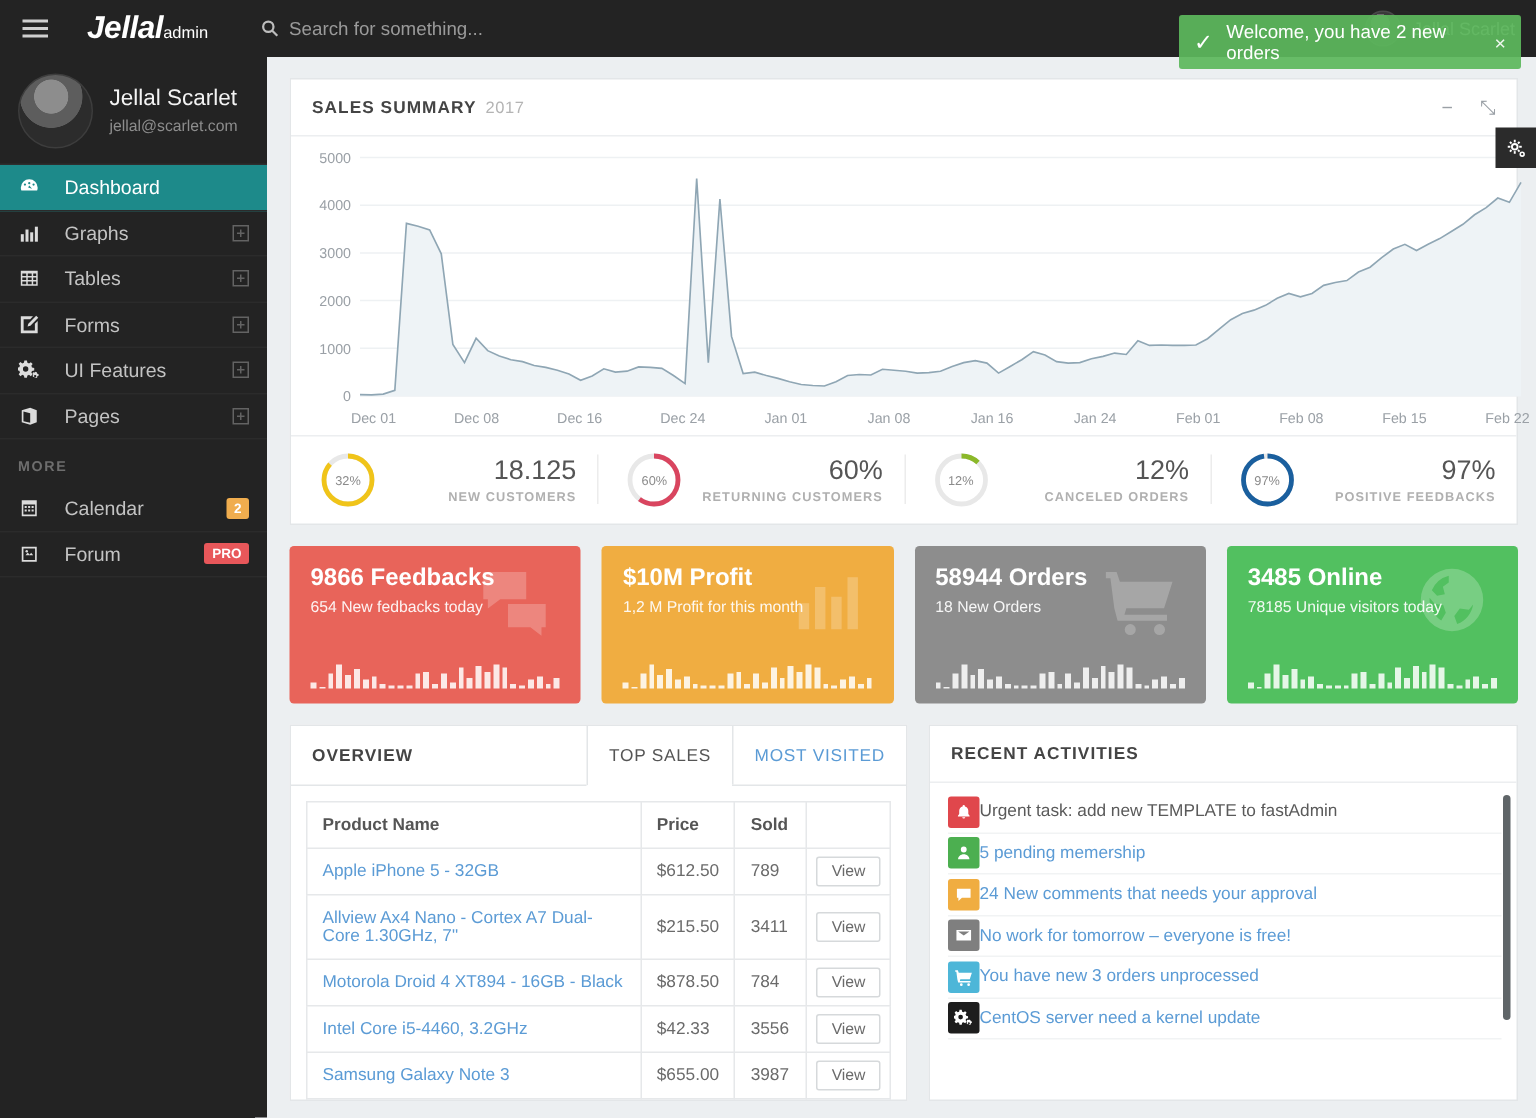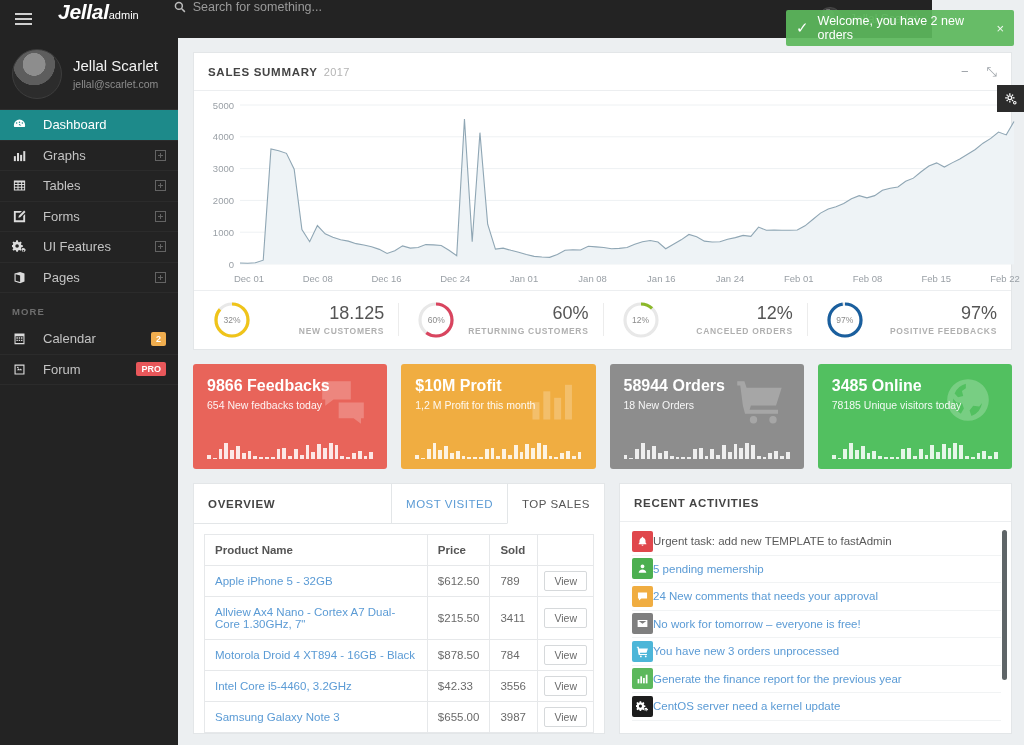--- a/index.html
+++ b/index.html
@@ -3,22 +3,22 @@
 <meta charset="utf-8">
 <style>
   * { box-sizing: border-box; margin: 0; padding: 0; }
   html, body {
     width: 1024px; height: 745px;
     font-family: "Liberation Sans", sans-serif;
     background: #eceff1; overflow: hidden;
   }
   
   #topbar {
-    position: absolute; top: 0; left: 0; width: 932px; height: 38px;
-    background: #232323; display: flex; align-items: flex-start; z-index: 40;
+    position: absolute; top: 0; left: 0; width: 1024px; height: 38px;
+    background: #232323; display: flex; align-items: center; z-index: 40;
   }
   #hamburger {
     width: 38px; height: 38px; display: flex; flex-direction: column;
     align-items: center; justify-content: center; gap: 3px; cursor: pointer;
     margin-left: 4px;
   }
   #hamburger span { display: block; width: 17px; height: 2px; background: #cfcfcf; }
   .brand {
     margin-left: 16px; color: #fff; font-size: 21px; letter-spacing: -.3px;
     font-weight: 700; font-style: italic; display: flex; align-items: baseline;
@@ -579,22 +579,22 @@
           <i style="height: 10%;"></i>
           <i style="height: 24%;"></i>
         </div>
       </div>
     </div>
 
   <div id="bottom">
     <div class="card" id="overview">
       <div class="tabsbar">
         <div class="title">OVERVIEW</div>
+        <div class="tab sel">TOP SALES</div>
         <div class="tab">MOST VISITED</div>
-        <div class="tab sel">TOP SALES</div>
       </div>
       <div class="tblwrap">
         <table>
           <thead>
               <tr id="thead-row">
                 <th>Product Name</th>
                 <th style="width: 62px;">Price</th>
                 <th style="width: 48px;">Sold</th>
                 <th style="width: 52px;"></th>
               </tr>
@@ -676,31 +676,20 @@
           <div class="actrow">
             <div class="actico" style="background: rgb(77, 182, 216);">
               <svg viewBox="0 0 24 24" width="13" height="13">
                 <path d="M1.5 3.4h3.3l1 3h16.2l-2.6 8.1H7.8l-.6 2h13.1v1.9H5.1l-1-3.9L2.9 5.3H1.5V3.4z" fill="#ffffff"></path>
                 <path d="M9 19.4a1.7 1.7 0 1 1 0 3.4 1.7 1.7 0 0 1 0-3.4zm9 0a1.7 1.7 0 1 1 0 3.4 1.7 1.7 0 0 1 0-3.4z" fill="#ffffff"></path>
               </svg>
             </div>
             <div class="acttxt">You have new 3 orders unprocessed</div>
           </div>
           <div class="actrow">
-            <div class="actico" style="background: rgb(92, 184, 92);">
-              <svg viewBox="0 0 24 24" width="13" height="13">
-                <rect x="3" y="13" width="3.2" height="8" fill="#ffffff"></rect>
-                <rect x="8" y="8" width="3.2" height="13" fill="#ffffff"></rect>
-                <rect x="13" y="11" width="3.2" height="10" fill="#ffffff"></rect>
-                <rect x="18" y="5" width="3.2" height="16" fill="#ffffff"></rect>
-              </svg>
-            </div>
-            <div class="acttxt">Generate the finance report for the previous year</div>
-          </div>
-          <div class="actrow">
             <div class="actico" style="background: rgb(29, 29, 29);">
               <svg viewBox="0 0 24 24" width="13" height="13">
                 <path d="M9.5 2.2 10 4.6a5.8 5.8 0 0 1 1.7.7l2-1.4 1.9 1.9-1.4 2c.3.5.55 1.1.7 1.7l2.4.5v2.7l-2.4.5a5.8 5.8 0 0 1-.7 1.7l1.4 2-1.9 1.9-2-1.4c-.53.3-1.1.55-1.7.7l-.5 2.4H6.8l-.5-2.4a5.8 5.8 0 0 1-1.7-.7l-2 1.4L.7 16.8l1.4-2a5.8 5.8 0 0 1-.7-1.7L-1 12.6V9.9l2.4-.5c.15-.6.4-1.2.7-1.7l-1.4-2 1.9-1.9 2 1.4c.53-.3 1.1-.55 1.7-.7l.5-2.4h1.7zM8.15 8.3a2.9 2.9 0 1 0 0 5.8 2.9 2.9 0 0 0 0-5.8z" fill="#ffffff"></path>
                 <path d="M18.6 14.4l1.5.35.5 1.5 1.45.45-.1 1.6-1.35.65-.25 1.55-1.55.25-.9-1.25-1.5.35-.95-1.3.75-1.35-.75-1.35.95-1.3 1.5.35.9-1.25zm-.35 3.1a1.3 1.3 0 1 0 .02 2.6 1.3 1.3 0 0 0-.02-2.6z" fill="#ffffff"></path>
               </svg>
             </div>
             <div class="acttxt">CentOS server need a kernel update</div>
           </div>
         </div>
     </div>

